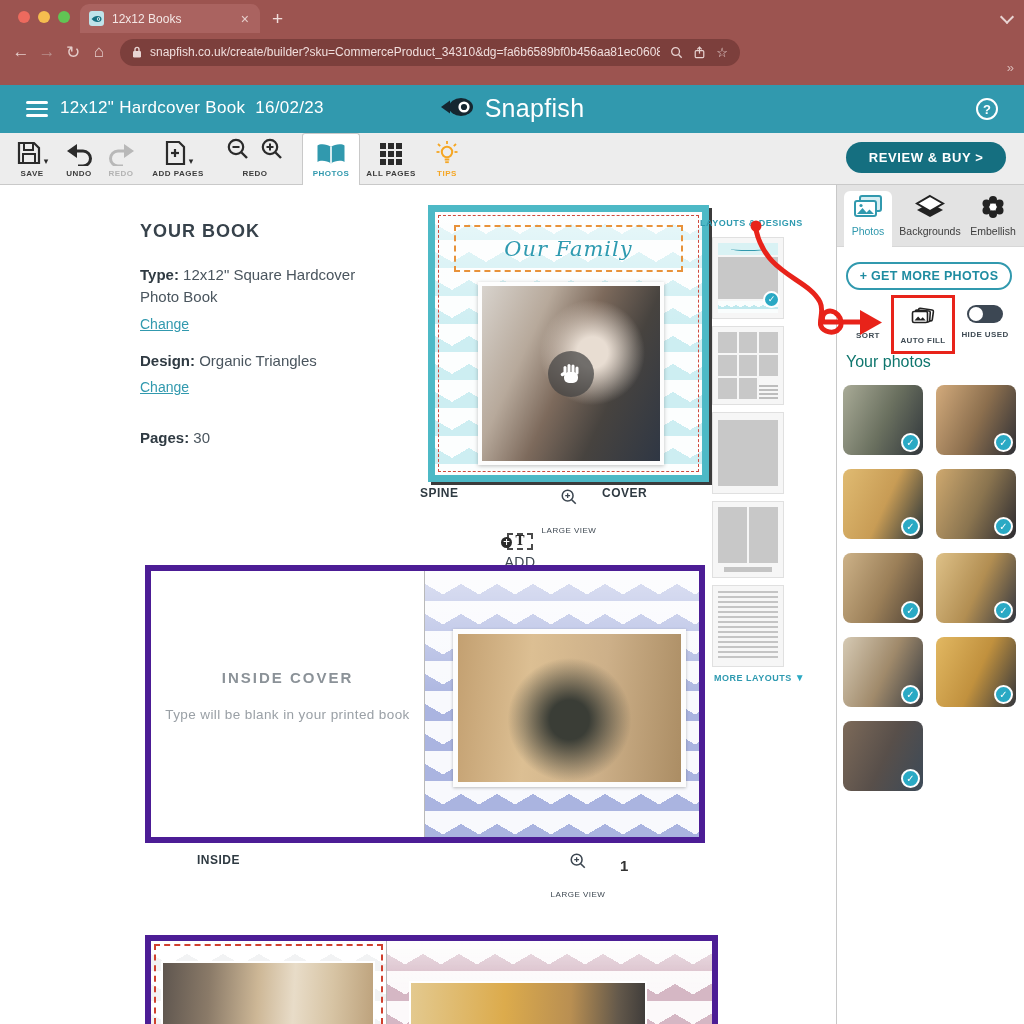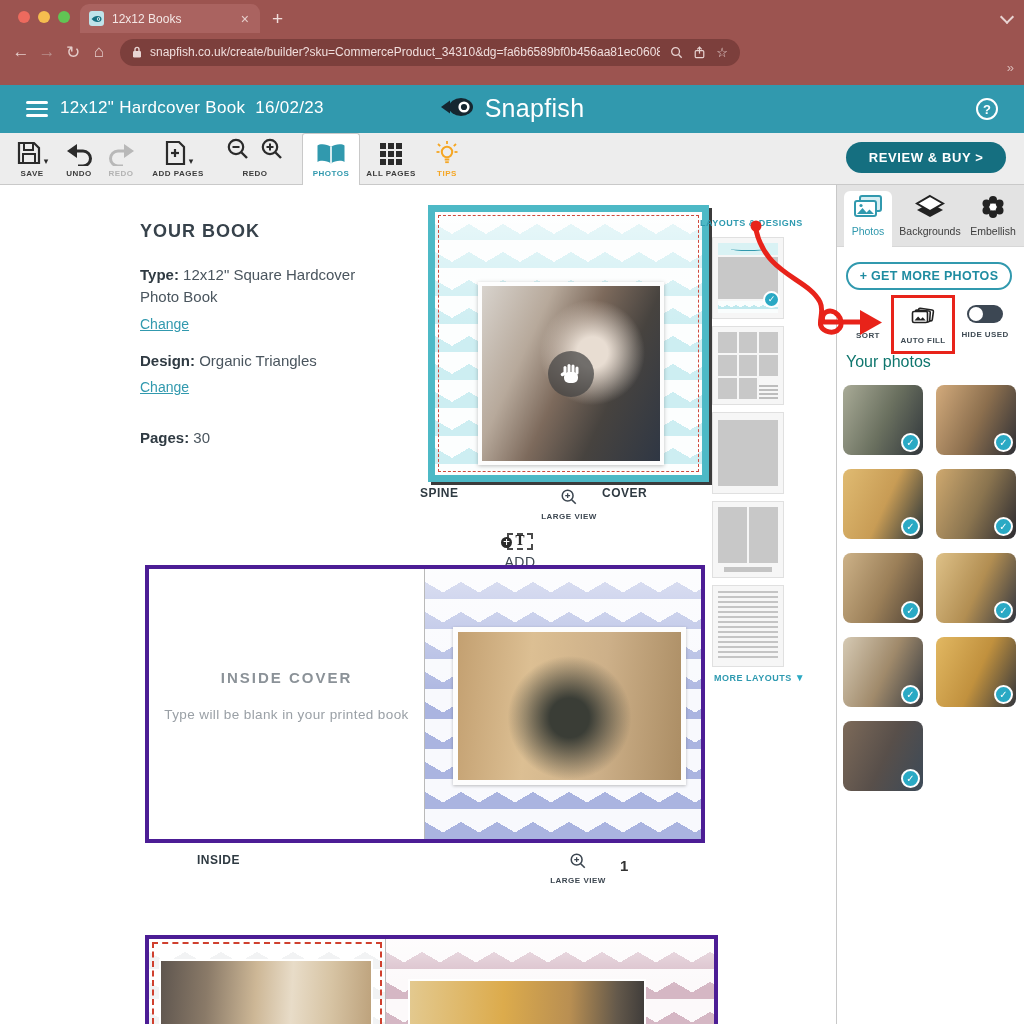--- a/index.html
+++ b/index.html
@@ -69,28 +69,28 @@
   .coverwrap { position:absolute; left:428px; top:20px; width:281px; height:277px; border:7px solid #4db9c6; box-shadow:3px 3px 0 #3b3b3b; }
   .coverin { position:absolute; inset:0; }
   .bleed { position:absolute; inset:3px; border:1px dashed #cf4a3d; }
   .titlebox { position:absolute; left:19px; right:19px; top:13px; height:47px; border:2px dashed #e8923a; display:flex; align-items:center; justify-content:center; }
   .script { font-family:"DejaVu Serif", serif; font-style:italic; color:#2e9ab0; font-size:21px; letter-spacing:1px; }
   .coverphoto { position:absolute; left:43px; top:70px; width:186px; height:183px; border:4px solid #fdfdfd; box-shadow:0 1px 4px rgba(0,0,0,.25); background:radial-gradient(circle at 62% 38%, #e8ddd2 0 10%, rgba(0,0,0,0) 34%), linear-gradient(115deg,#d8d3cd,#b7a99b 28%,#7d6a5c 48%,#47433f 70%,#2f3744); }
   .handcur { position:absolute; left:50%; top:50%; transform:translate(-50%,-50%); width:46px; height:46px; border-radius:50%; background:rgba(66,66,66,.72); display:flex; align-items:center; justify-content:center; }
 
   .pagelabel { position:absolute; font-size:12px; font-weight:700; letter-spacing:.5px; color:#2f3a42; }
   .lvbtn { position:absolute; width:70px; text-align:center; color:#3c4650; }
-  .lvbtn .lb { font-size:8px; font-weight:700; letter-spacing:.5px; margin-top:2px; }
+  .lvbtn .lb { font-size:8px; font-weight:400; letter-spacing:.5px; margin-top:16px; }
   .addtext { position:absolute; width:70px; text-align:center; color:#3c4650; }
   .addtext .box { position:relative; width:26px; height:17px; border:2px dashed #4a4a4a; margin:0 auto; font-family:"DejaVu Serif", serif; font-weight:700; font-size:12px; line-height:13px; color:#2b2b2b; }
   .addtext .plus { position:absolute; left:-8px; top:2px; width:11px; height:11px; border-radius:50%; background:#2b2b2b; color:#fff; font-size:9px; line-height:11px; text-align:center; }
   .addtext .lb { font-size:14px; font-weight:400; letter-spacing:.5px; margin-top:4px; }
 
   
-  .spread { position:absolute; border:4px solid #4c1d95; display:flex; }
+  .spread { position:absolute; border:6px solid #4c1d95; display:flex; }
   .spread .pg-l, .spread .pg-r { position:relative; height:100%; }
   .insidewrap { left:145px; top:380px; width:560px; height:278px; }
   .insidewrap .pg-l { width:50%; background:#fff; border-right:1px solid #b9b9b9; }
   .insidewrap .pg-r { width:50%; }
   .inscov { position:absolute; left:0; right:0; top:37%; text-align:center; color:#8b9298; font-size:15px; letter-spacing:2px; font-weight:600; }
   .insnote { position:absolute; left:0; right:0; top:51%; text-align:center; color:#9aa0a6; font-size:13.5px; letter-spacing:.4px; }
   .insidephoto { position:absolute; left:28px; top:58px; width:233px; height:158px; border:5px solid #fdfdfd; box-shadow:0 1px 3px rgba(0,0,0,.25); background:radial-gradient(circle at 50% 58%, #3a3d36 0 14%, rgba(58,61,54,0) 44%), linear-gradient(95deg,#c3a071,#dcbf93 32%,#cdb089 64%,#ab8d64); }
 
   
   .bottomwrap { left:145px; top:750px; width:573px; height:92px; border-bottom:none; }
@@ -338,20 +338,23 @@
       <div class="line"><b>Type:</b><span> 12x12" Square Hardcover Photo Book</span></div>
       <a>Change</a>
       <div class="line"><b>Design:</b><span> Organic Triangles</span></div>
       <a>Change</a>
       <div class="line pg"><b>Pages:</b><span> 30</span></div>
     </div>
 
     <div class="coverwrap">
       <div class="coverin tri-teal"></div>
       <div class="bleed"></div>
+      <div class="titlebox">
+        <span class="script">Our Family</span>
+      </div>
       <div class="coverphoto">
         <div class="handcur">
           <svg width="24" height="24" viewBox="0 0 24 24">
               <g fill="#fff">
                 <rect x="5" y="10" width="14" height="11" rx="5"></rect>
                 <rect x="4.5" y="4" width="3" height="9" rx="1.5"></rect>
                 <rect x="8.5" y="2" width="3" height="10" rx="1.5"></rect>
                 <rect x="12.5" y="2.5" width="3" height="10" rx="1.5"></rect>
                 <rect x="16.5" y="4.5" width="3" height="8" rx="1.5"></rect>
                 <rect x="1.5" y="10.5" width="5" height="3.4" rx="1.7" transform="rotate(-28 4 12)"></rect>

